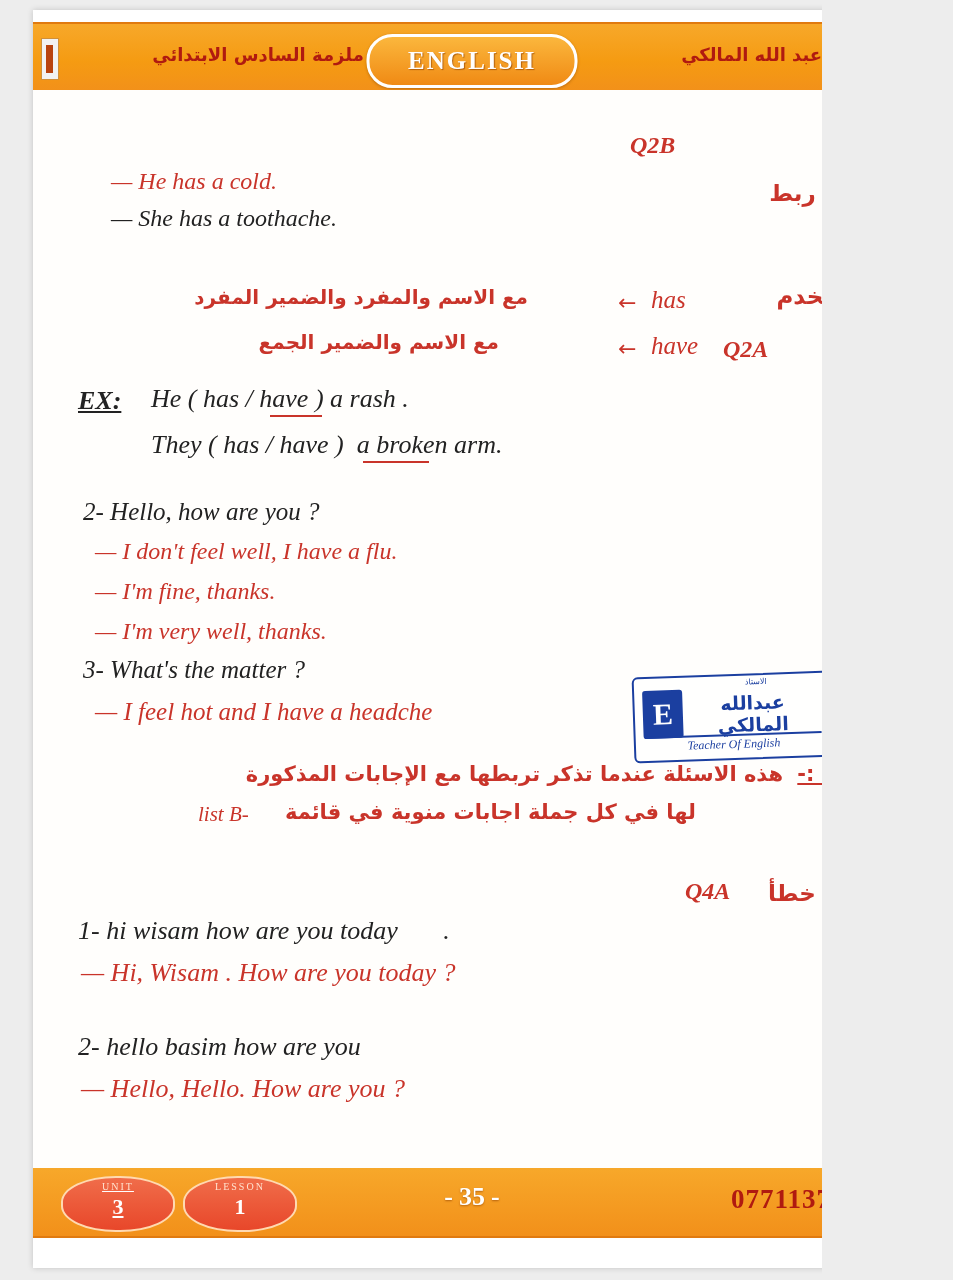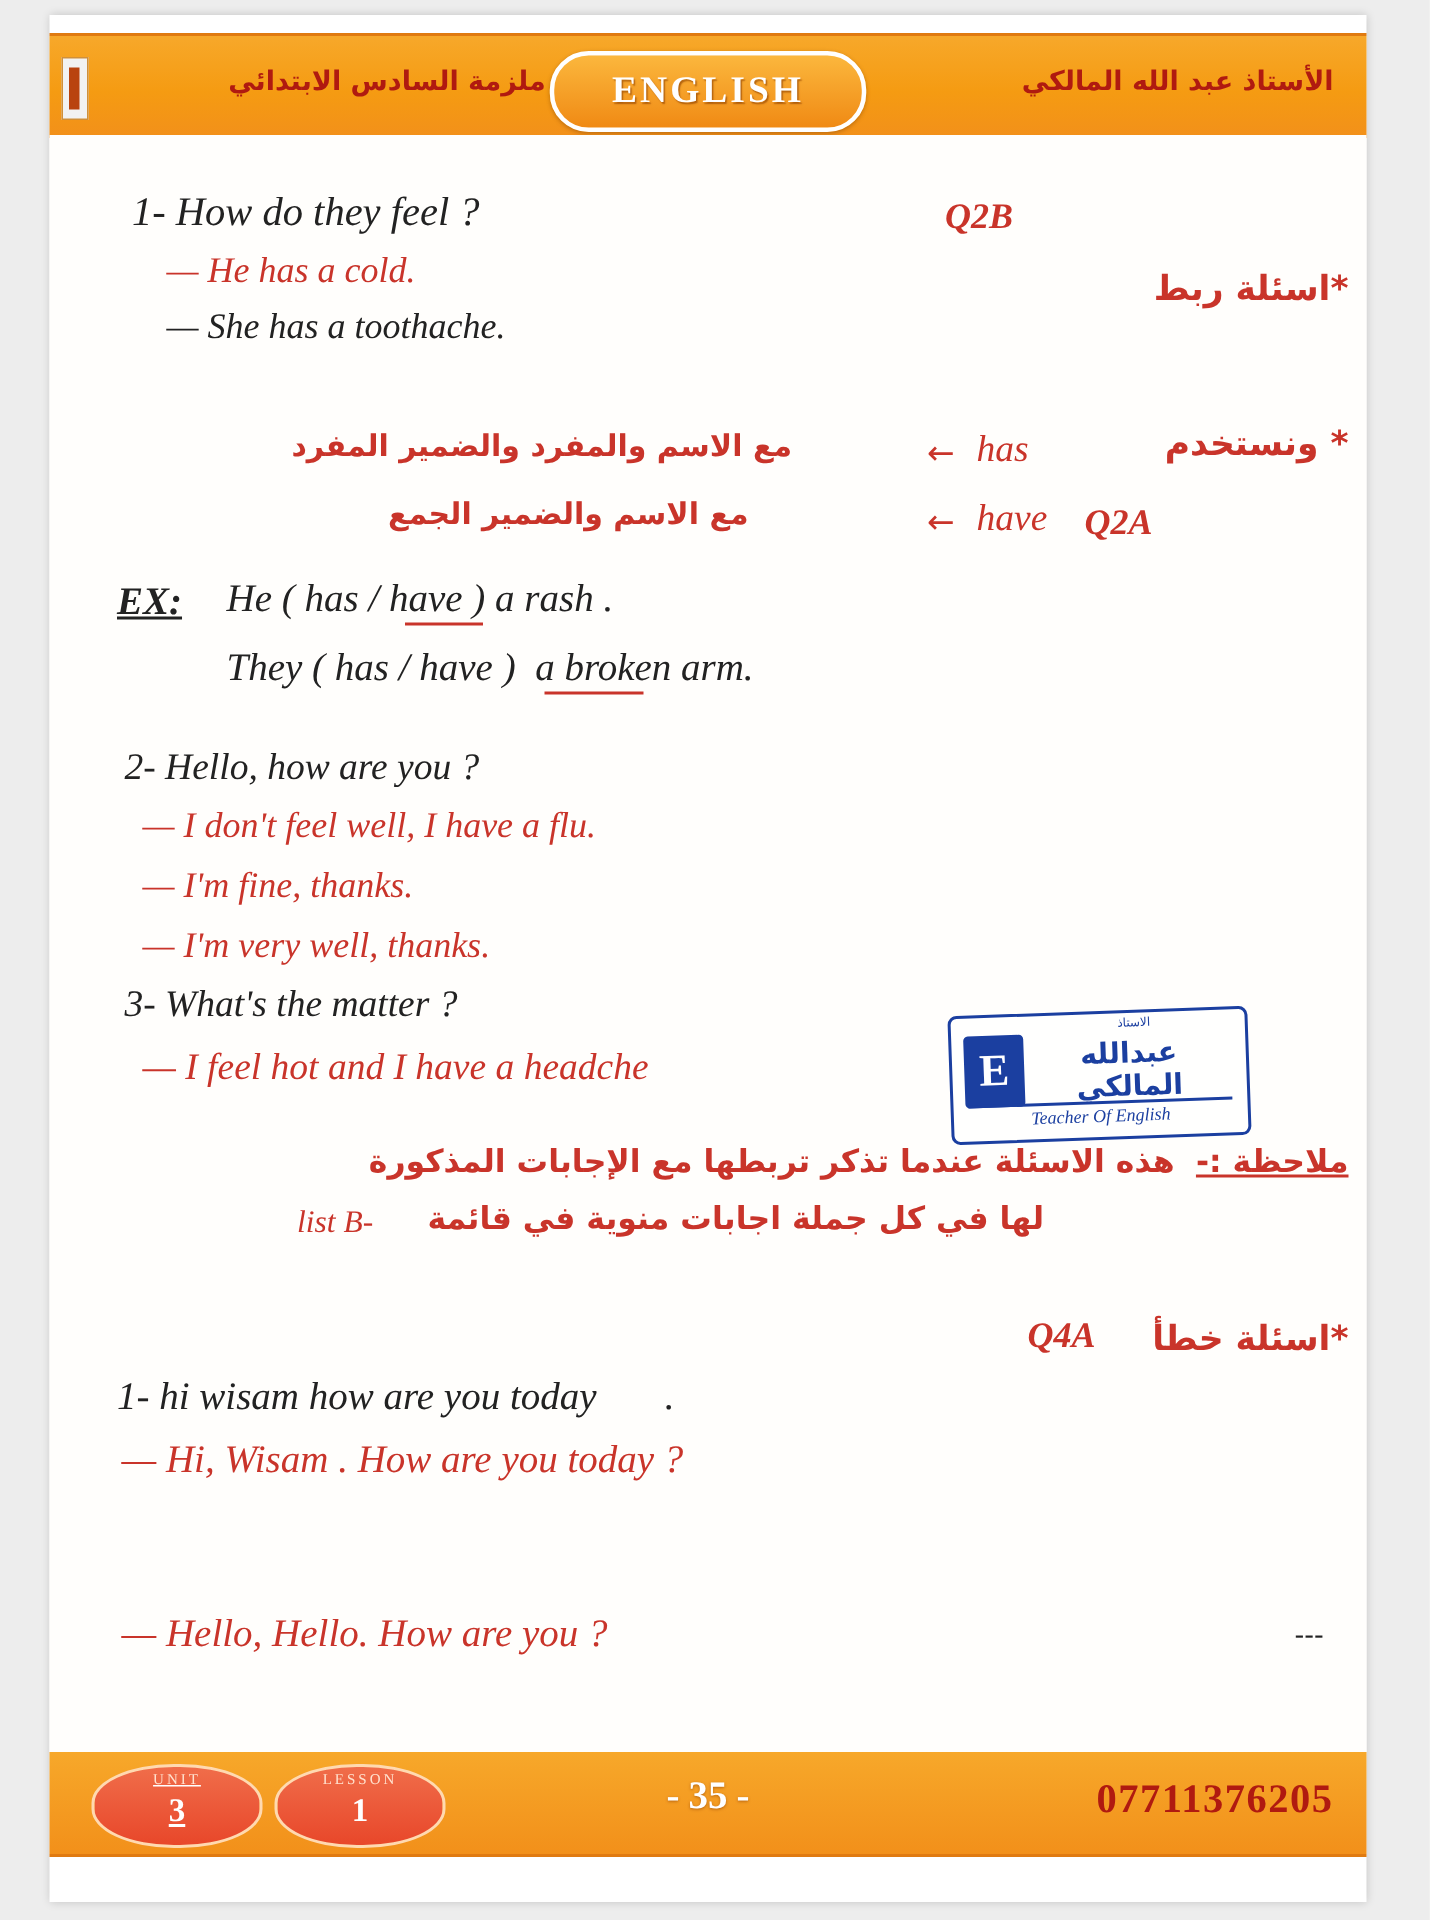--- a/index.html
+++ b/index.html
@@ -3,21 +3,21 @@
 <meta charset="utf-8">
 <style>
   html, body {
     margin: 0;
     padding: 0;
     background: #ededed;
     font-family: "Liberation Sans", sans-serif;
   }
   #page {
     position: relative;
-    width: 953px;
+    width: 822px;
     height: 1280px;
     background: #ededed;
     overflow: hidden;
   }
   
   .sheet {
     position: absolute;
     left: 33px;
     top: 10px;
     width: 878px;
@@ -277,21 +277,20 @@
       <span>ENGLISH</span>
     </div>
     <div class="hdr-ar-right">الأستاذ عبد الله المالكي</div>
   </div>
 
   <div class="body-area">
 
     <div class="ink ar" style="right:12px; top:42px; font-size:23px;margin-top:48px;">*اسئلة ربط</div>
     <div class="ink en red" style="left:597px; top:42px; font-size:24px; font-weight:bold;">Q2B</div>
 
-    <div class="ink en dark" style="left:55px; top:36px; font-size:27px;">1- How do they feel ?</div>
     <div class="ink en red" style="left:78px; top:78px; font-size:24px;">— He has a cold.</div>
     <div class="ink en dark" style="left:78px; top:115px; font-size:24px;">— She has a toothache.</div>
 
     <div class="ink ar" style="right:12px; top:193px; font-size:23px;">* ونستخدم</div>
     <div class="ink en red" style="left:690px; top:246px; font-size:24px; font-weight:bold;">Q2A</div>
 
     <div class="ink en red" style="left:618px; top:196px; font-size:25px;">has</div>
     <div class="ink red" style="left:585px; top:200px; font-size:22px;">←</div>
     <div class="ink ar" style="right:383px; top:195px; font-size:20px;">مع الاسم والمفرد والضمير المفرد</div>
 
@@ -324,20 +323,21 @@
     <div class="ink ar" style="right:128px; top:672px; font-size:21px; font-weight:bold;">هذه الاسئلة عندما تذكر تربطها مع الإجابات المذكورة</div>
     <div class="ink ar" style="right:215px; top:710px; font-size:21px; font-weight:bold;">لها في كل جملة اجابات منوية في قائمة</div>
     <div class="ink en red" style="left:165px; top:712px; font-size:21px;">list B-</div>
 
     <div class="ink ar" style="right:12px; top:790px; font-size:23px;">*اسئلة خطأ</div>
     <div class="ink en red" style="left:652px; top:788px; font-size:24px; font-weight:bold;">Q4A</div>
 
     <div class="ink en dark" style="left:45px; top:826px; font-size:26px;">1- hi wisam how are you today       .</div>
     <div class="ink en red" style="left:48px; top:868px; font-size:26px;">— Hi, Wisam . How are you today ?</div>
 
+    <div class="ink en dark" style="left:45px; top:942px; font-size:26px;">2- hello basim how are you</div>
     <div class="ink en red" style="left:48px; top:984px; font-size:26px;">— Hello, Hello. How are you ?</div>
 
     <div class="ink dark" style="left:830px; top:990px; font-size:18px;">---</div>
   </div>
 
   <div class="footer-band">
     <div class="pill" id="pill-unit">
       <span class="cap">UNIT</span>
       <span class="val">3</span>
     </div>

